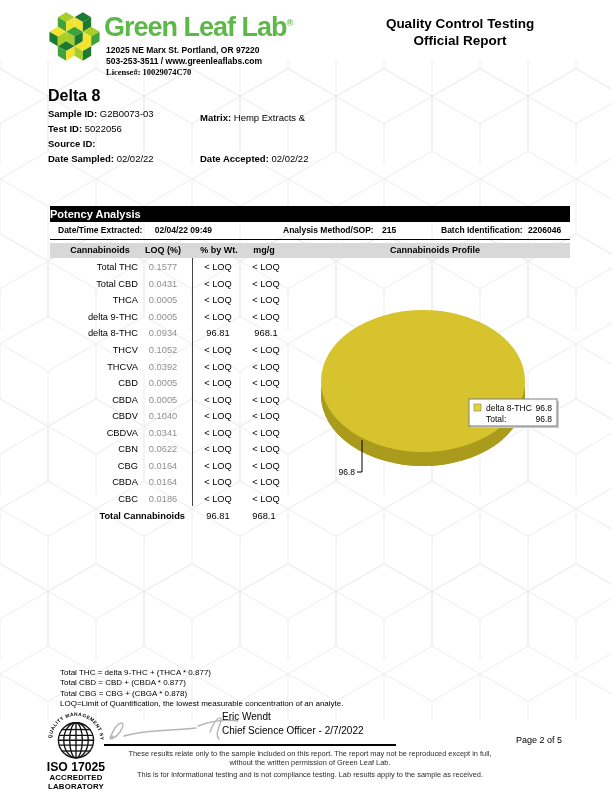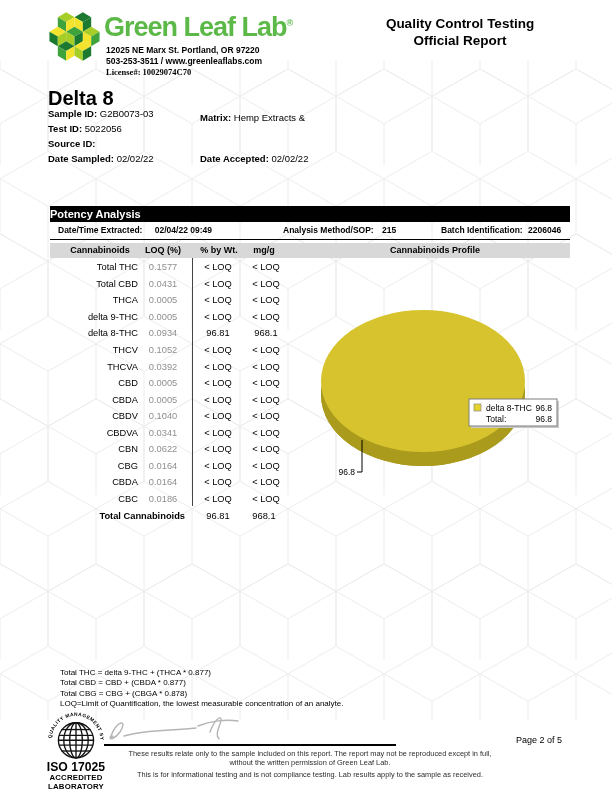--- a/index.html
+++ b/index.html
@@ -9,21 +9,21 @@
   .ly{position:absolute;z-index:1;}
 
   
   .brand{font-weight:bold;font-size:27px;letter-spacing:-1px;color:#5cb947;line-height:1;}
   .brand sup{font-size:9px;letter-spacing:0;}
   .addr{font-size:8.5px;font-weight:bold;line-height:11px;}
   .addr .serif{font-family:"Liberation Serif",serif;}
   .doctitle{width:230px;text-align:center;font-weight:bold;font-size:13.5px;line-height:17px;}
 
   
-  .sampname{font-weight:bold;font-size:20px;}
+  .sampname{font-weight:bold;font-size:16px;}
   .srow{font-size:9.5px;}
   .srow b{font-weight:bold;}
 
   
   .secbar{width:520px;height:16px;background:#000;color:#fff;font-weight:bold;font-size:11px;
           text-align:left;line-height:16px;}
   .meta{font-size:8.5px;font-weight:bold;white-space:nowrap;}
   .rule{background:#000;height:1px;width:520px;}
   .band{width:520px;height:15px;background:#d8d8d8;}
   .bhead{position:absolute;top:0;height:15px;line-height:15px;font-size:9px;font-weight:bold;text-align:center;}
@@ -321,20 +321,24 @@
 
   <svg class="ly" style="left:98px;top:708px" width="150" height="40">
     <g stroke="#b5b5b5" stroke-width="1.4" fill="none" stroke-linecap="round">
       <path d="M12,30 C20,10 30,12 22,24 C17,31 9,33 15,28"></path>
       <path d="M26,28 C50,21 74,23 98,20"></path>
       <path d="M112,24 C118,8 126,6 122,16 C119,24 118,28 121,31"></path>
       <path d="M100,18 C112,13 128,11 140,13"></path>
     </g>
   </svg>
 
+  <div class="ly signname" style="left:222px;top:710px">
+    <div>Eric Wendt</div>
+    <div>Chief Science Officer - 2/7/2022</div>
+  </div>
 
   <div class="ly sigline" style="left:104px;top:744px;width:292px"></div>
 
   <div class="ly fineprint" style="left:118px;top:749px">
     <p>These results relate only to the sample included on this report. The report may not be reproduced except in full, without the written permission of Green Leaf Lab.</p>
     <p>This is for informational testing and is not compliance testing. Lab results apply to the sample as received.</p>
   </div>
 
   <div class="ly pagenum" style="left:516px;top:735px">Page 2 of 5</div>
 

